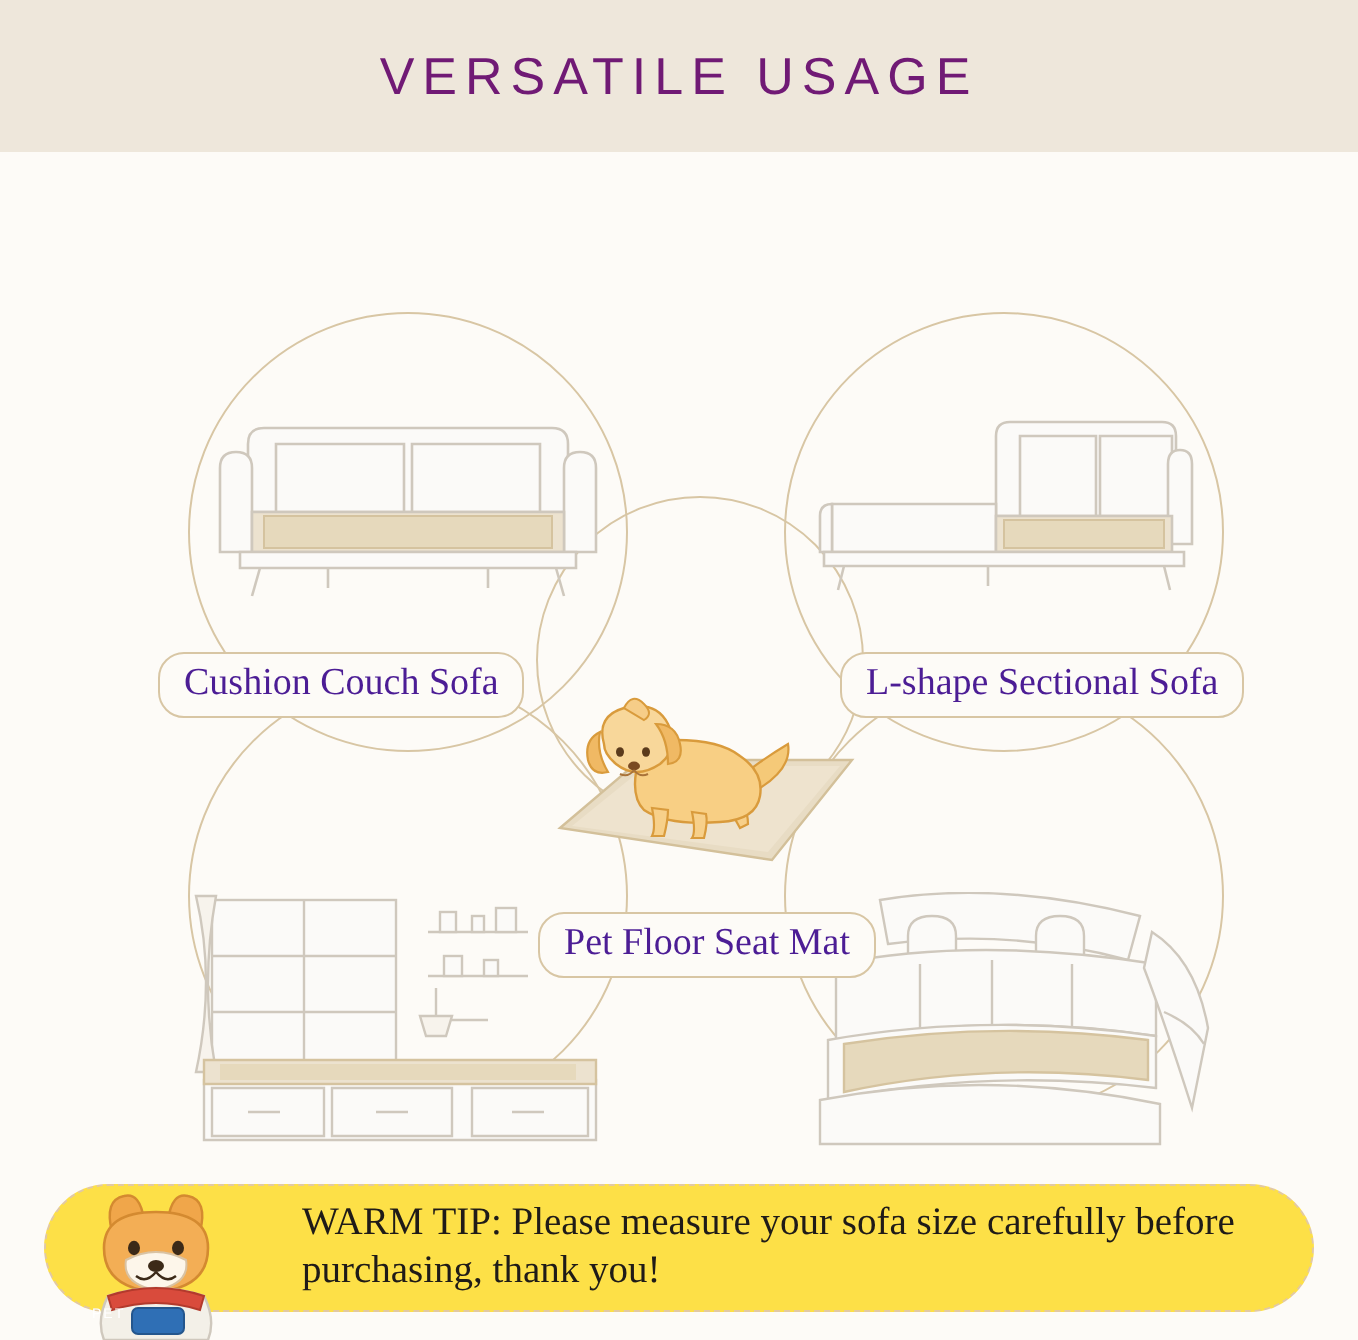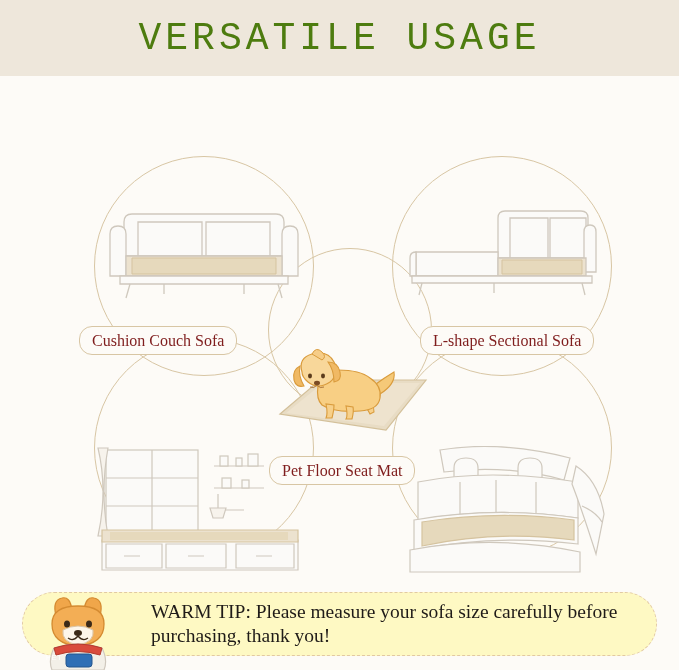--- a/index.html
+++ b/index.html
@@ -18,24 +18,24 @@
   
   .header {
     width: 679px;
     height: 76px;
     background: #eee7db;
     display: flex;
     align-items: center;
     justify-content: center;
   }
   .header-title {
-    font-family: Liberation Mono, monospace;
-    font-size: 38px;
+    font-family: Liberation Sans, sans-serif;
+    font-size: 26px;
     letter-spacing: 4px;
-    color: #4d7c0f;
+    color: #701a75;
     font-weight: normal;
   }
 
   
   .main {
     position: relative;
     width: 679px;
     height: 514px;
     background: #fdfbf7;
   }
@@ -53,22 +53,22 @@
   .c-br { left: 392px; top: 262px; width: 220px; height: 220px; }
   .c-ctr{ left: 268px; top: 172px; width: 164px; height: 164px; }
 
   
   .label {
     position: absolute;
     background: #fdfbf7;
     border: 1.4px solid #d8c6a4;
     border-radius: 13px;
     padding: 4px 12px;
-    font-size: 16px;
-    color: #7f1d1d;
+    font-size: 19px;
+    color: #4c1d95;
     white-space: nowrap;
     font-family: "Liberation Serif", serif;
     line-height: 1.2;
   }
   .lbl-tl  { left: 79px;  top: 250px; }
   .lbl-tr  { left: 420px; top: 250px; }
   .lbl-ctr { left: 269px; top: 380px; }
   .lbl-bl  { left: 74px;  top: 531px; }
   .lbl-br  { left: 415px; top: 531px; }
 
@@ -81,21 +81,21 @@
   .i-ctr { left: 262px; top: 262px; }
 
   
   .tip {
     position: absolute;
     left: 22px;
     top: 592px;
     width: 635px;
     height: 64px;
     box-sizing: border-box;
-    background: #fef9c3;
+    background: #fde047;
     border: 1.6px dashed #e2c9a3;
     border-radius: 32px;
     display: flex;
     align-items: center;
   }
   .tip-text {
     margin-left: 128px;
     margin-right: 14px;
     font-size: 19.5px;
     color: #1f1b18;

